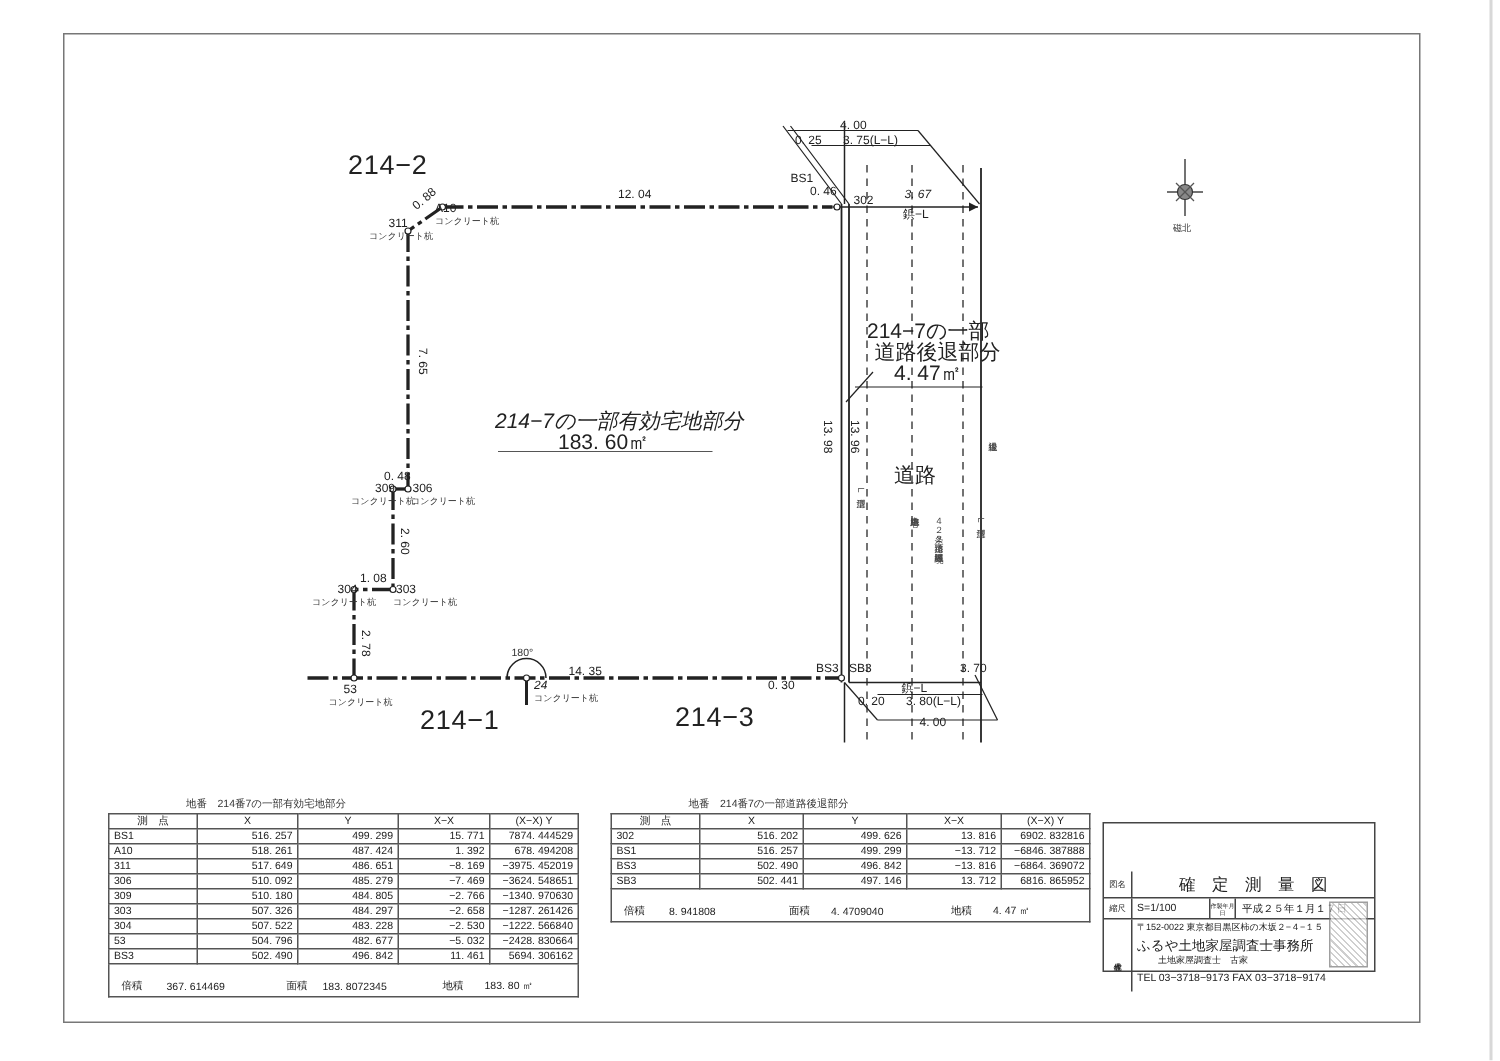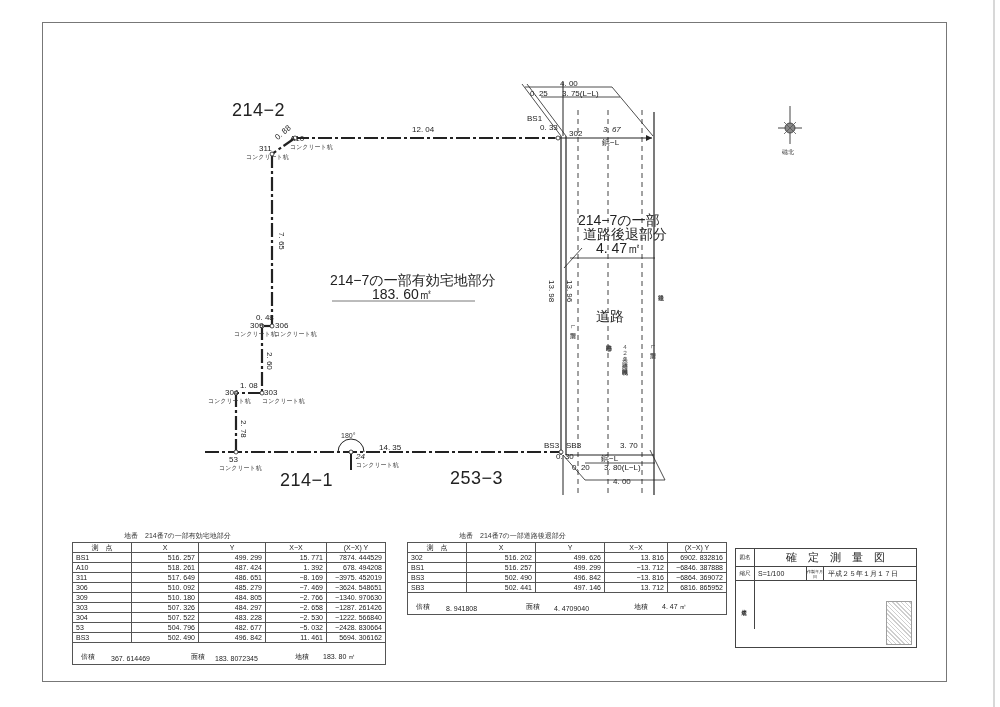--- a/index.html
+++ b/index.html
@@ -104,43 +104,43 @@
     <line x1="0" y1="-22" x2="0" y2="16" stroke="#444" stroke-width="1"></line>
     <line x1="-12" y1="0" x2="12" y2="0" stroke="#444" stroke-width="1"></line>
     <circle cx="0" cy="0" r="5" fill="#888" stroke="#333" stroke-width="0.8"></circle>
     <line x1="-6" y1="-6" x2="6" y2="6" stroke="#555" stroke-width="0.8"></line>
     <line x1="-6" y1="6" x2="6" y2="-6" stroke="#555" stroke-width="0.8"></line>
   </g>
 </svg>
 
 <div class="lbl lot" style="left:232px;top:100px;">214−2</div>
 <div class="lbl lot" style="left:280px;top:470px;">214−1</div>
-<div class="lbl lot" style="left:450px;top:468px;">253−3</div>
-
-<div class="lbl big" style="left:330px;top:272px;">214−7の一部有効宅地部分</div>
+<div class="lbl lot" style="left:450px;top:468px;">214−3</div>
+
+<div class="lbl big" style="left:330px;top:272px;font-style:italic;">214−7の一部有効宅地部分</div>
 <div class="lbl big" style="left:372px;top:286px;">183. 60㎡</div>
 
 <div class="lbl big" style="left:578px;top:212px;">214−7の一部</div>
 <div class="lbl big" style="left:583px;top:226px;">道路後退部分</div>
 <div class="lbl big" style="left:596px;top:240px;">4. 47㎡</div>
 <div class="lbl big" style="left:596px;top:308px;">道路</div>
 
 <div class="lbl vert" style="left:604px;top:340px;">道路中心線</div>
 <div class="lbl vert" style="left:620px;top:340px;">４２条２項道路　区域境界線</div>
 <div class="lbl vert" style="left:648px;top:345px;">L型溝</div>
 <div class="lbl vert" style="left:656px;top:290px;">後退線</div>
 <div class="lbl vert" style="left:568px;top:325px;">L型溝</div>
 
 <div class="lbl tiny" style="left:782px;top:148px;">磁北</div>
 
 <div class="lbl small" style="left:560px;top:79px;">4. 00</div>
 <div class="lbl small" style="left:530px;top:89px;">0. 25</div>
 <div class="lbl small" style="left:562px;top:89px;">3. 75(L−L)</div>
 <div class="lbl small" style="left:527px;top:114px;">BS1</div>
-<div class="lbl small" style="left:540px;top:123px;">0. 33</div>
+<div class="lbl small" style="left:540px;top:123px;">0. 46</div>
 <div class="lbl small" style="left:603px;top:125px;font-style:italic;">3. 67</div>
 <div class="lbl small" style="left:602px;top:137px;">鋲−L</div>
 <div class="lbl small" style="left:569px;top:129px;">302</div>
 <div class="lbl small" style="left:412px;top:125px;">12. 04</div>
 <div class="lbl small" style="left:274px;top:128px;transform:rotate(-40deg);">0. 88</div>
 <div class="lbl small" style="left:290px;top:134px;">A10</div>
 <div class="lbl tiny" style="left:290px;top:143px;">コンクリート杭</div>
 <div class="lbl small" style="left:259px;top:144px;">311</div>
 <div class="lbl tiny" style="left:246px;top:153px;">コンクリート杭</div>
 <div class="lbl small vnum" style="left:286px;top:232px;">7. 65</div>
@@ -159,23 +159,23 @@
 <div class="lbl small" style="left:229px;top:455px;">53</div>
 <div class="lbl tiny" style="left:219px;top:464px;">コンクリート杭</div>
 <div class="lbl tiny" style="left:341px;top:432px;font-size:7px;">180°</div>
 <div class="lbl small" style="left:356px;top:452px;font-style:italic;">24</div>
 <div class="lbl tiny" style="left:356px;top:461px;">コンクリート杭</div>
 <div class="lbl small" style="left:379px;top:443px;">14. 35</div>
 <div class="lbl small vnum" style="left:556px;top:280px;">13. 98</div>
 <div class="lbl small vnum" style="left:574px;top:280px;">13. 96</div>
 <div class="lbl small" style="left:544px;top:441px;">BS3</div>
 <div class="lbl small" style="left:566px;top:441px;">SB3</div>
-<div class="lbl small" style="left:604px;top:441px;padding-left:16px;">3. 70</div>
+<div class="lbl small" style="left:624px;top:441px;padding-left:16px;">3. 70</div>
 <div class="lbl small" style="left:601px;top:453px;">鋲−L</div>
-<div class="lbl small" style="left:556px;top:452px;">0. 30</div>
+<div class="lbl small" style="left:512px;top:452px;">0. 30</div>
 <div class="lbl small" style="left:572px;top:463px;">0. 20</div>
 <div class="lbl small" style="left:604px;top:463px;">3. 80(L−L)</div>
 <div class="lbl small" style="left:613px;top:477px;">4. 00</div>
 
 <div class="tblwrap" style="left:72px;top:531px;width:314px;">
   <div class="tbltitle">地番　214番7の一部有効宅地部分</div>
   <table class="coord" style="width:314px;">
     <thead>
       <tr>
         <th style="width:52px;">測　点</th>
@@ -308,27 +308,33 @@
     <span style="width:30px;">倍積</span>
     <span style="width:80px;">8. 941808</span>
     <span style="width:28px;">面積</span>
     <span style="width:80px;">4. 4709040</span>
     <span style="width:28px;">地積</span>
     <span>4. 47 ㎡</span>
   </div>
 </div>
 
 <div class="tb">
-  <div class="tbrow" style="height:18px;">
+  <div class="tbrow" style="height:18px;margin-top:32px;">
     <div class="tbh">図名</div>
     <div class="tbv" style="font-size:11px;justify-content:center;padding-left:0;">確　定　測　量　図</div>
   </div>
   <div class="tbrow" style="height:14px;">
     <div class="tbh">縮尺</div>
     <div class="tbv" style="font-size:7px;flex:0 0 48px;border-right:1px solid #444;padding-left:3px;">S=1/100</div>
     <div class="tbh" style="font-size:4px;width:16px;">作製年月日</div>
     <div class="tbv" style="font-size:7px;padding-left:4px;">平成２５年１月１７日</div>
   </div>
   <div class="tbrow" style="height:48px;border-bottom:none;">
     <div class="tbh" style="writing-mode:vertical-rl;">作成者</div>
+    <div style="flex:1;padding:1px 3px;font-size:6px;line-height:11px;">
+      <div><span>〒152-0022</span> <span>東京都目黒区柿の木坂２−４−１５</span></div>
+      <div style="font-size:9px;">ふるや土地家屋調査士事務所</div>
+      <div style="padding-left:14px;">土地家屋調査士　古家</div>
+      <div style="font-size:7px;">TEL 03−3718−9173  FAX 03−3718−9174</div>
+    </div>
   </div>
   <div style="position:absolute;right:4px;top:52px;width:24px;height:42px;border:1px solid #777;background:repeating-linear-gradient(45deg,#bbb 0 1px,#fff 1px 3px);opacity:0.7;"></div>
 </div>
 
 </body></html>

